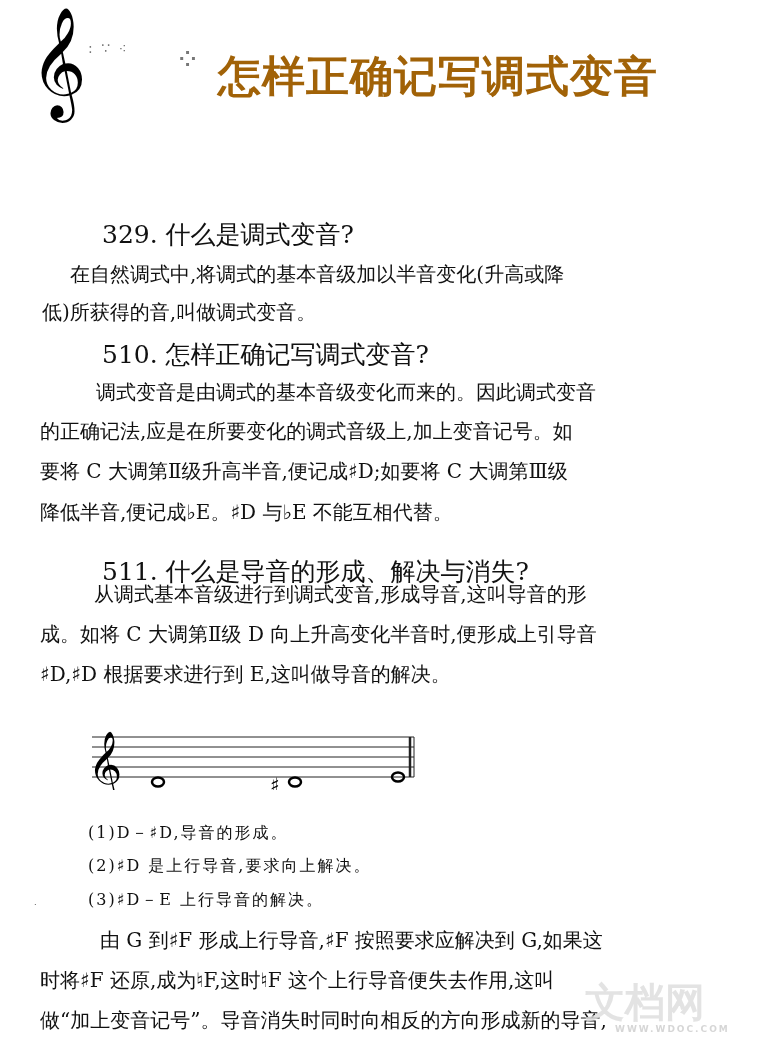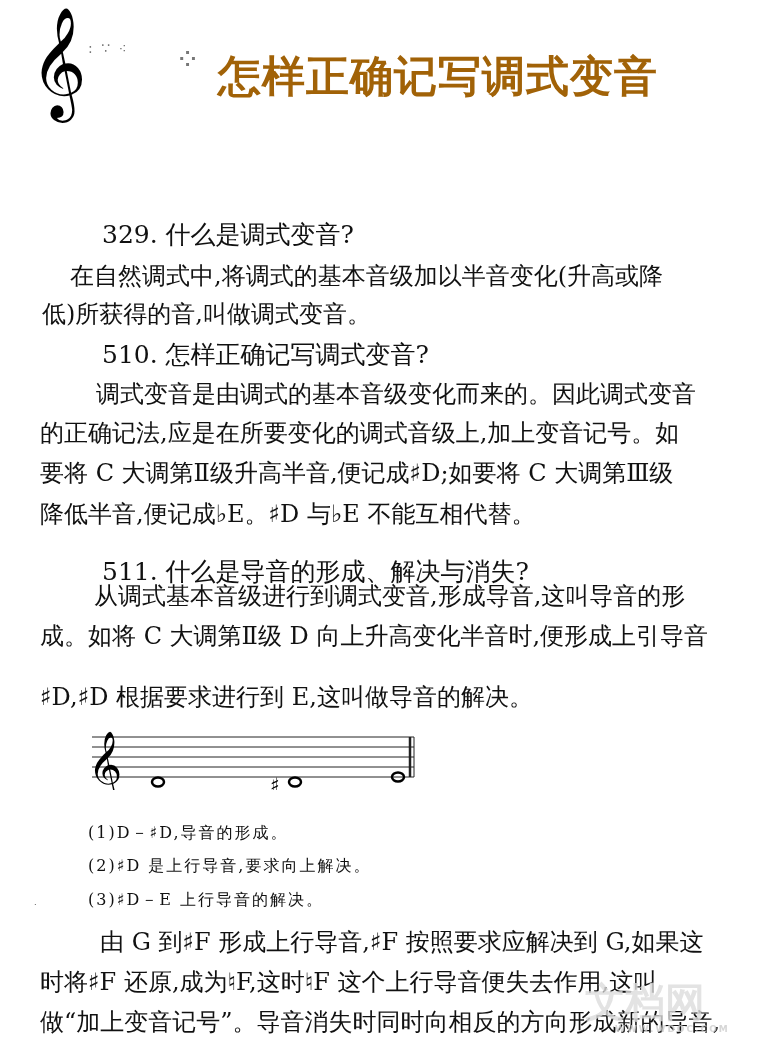--- a/index.html
+++ b/index.html
@@ -5,21 +5,21 @@
   html, body { margin:0; padding:0; background:#ffffff; }
   body { width:777px; height:1042px; position:relative; overflow:hidden;
          font-family:"DejaVu Serif", serif; color:#111; }
   .header { position:absolute; left:0; top:0; width:777px; height:130px; }
   .clef { position:absolute; left:30px; top:14px; font-size:96px; line-height:1;
           font-family:"DejaVu Sans", sans-serif; color:#000; }
   .speckle { position:absolute; font-size:14px; color:#777; letter-spacing:2px;
              font-family:"DejaVu Sans", sans-serif; }
   .title { position:absolute; left:218px; top:48px; font-size:43px; font-weight:bold;
            font-family:"DejaVu Sans", sans-serif; letter-spacing:1px; color:#a16207; }
-  .line { position:absolute; font-size:24px; white-space:nowrap; line-height:1; }
+  .line { position:absolute; font-size:20px; white-space:nowrap; line-height:1; }
   .q { font-size:25px; }
   .caption { position:absolute; font-size:16px; white-space:nowrap; left:88px; letter-spacing:2px; }
   .staff { position:absolute; left:92px; top:720px; width:330px; height:70px; }
   .watermark { position:absolute; left:585px; top:975px; font-size:40px; color:#ddd;
                font-family:"DejaVu Sans", sans-serif; font-weight:bold; opacity:0.8; }
   .watermark small { display:block; font-size:9px; letter-spacing:2px; color:#ccc; margin-top:-6px; margin-left:30px; }
   .dot { position:absolute; left:34px; top:900px; font-size:8px; }
 </style>
 </head>
 <body>
@@ -37,21 +37,21 @@
 
 <div class="line q" style="left:102px; top:342px;">510. 怎样正确记写调式变音?</div>
 <div class="line" style="left:96px; top:382px;">调式变音是由调式的基本音级变化而来的。因此调式变音</div>
 <div class="line" style="left:40px; top:421px;">的正确记法,应是在所要变化的调式音级上,加上变音记号。如</div>
 <div class="line" style="left:40px; top:461px;">要将 C 大调第Ⅱ级升高半音,便记成♯D;如要将 C 大调第Ⅲ级</div>
 <div class="line" style="left:40px; top:502px;">降低半音,便记成♭E。♯D 与♭E 不能互相代替。</div>
 
 <div class="line q" style="left:102px; top:543px;margin-top:16px;">511. 什么是导音的形成、解决与消失?</div>
 <div class="line" style="left:94px; top:584px;">从调式基本音级进行到调式变音,形成导音,这叫导音的形</div>
 <div class="line" style="left:40px; top:624px;text-align:center;">成。如将 C 大调第Ⅱ级 D 向上升高变化半音时,便形成上引导音</div>
-<div class="line" style="left:40px; top:664px;margin-top:21px;">♯D,♯D 根据要求进行到 E,这叫做导音的解决。</div>
+<div class="line" style="left:40px; top:664px;">♯D,♯D 根据要求进行到 E,这叫做导音的解决。</div>
 
 <svg class="staff" viewBox="0 0 330 70" width="330" height="70">
   <g stroke="#222" stroke-width="1">
     <line x1="0" y1="17" x2="322" y2="17"></line>
     <line x1="0" y1="27" x2="322" y2="27"></line>
     <line x1="0" y1="37" x2="322" y2="37"></line>
     <line x1="0" y1="47" x2="322" y2="47"></line>
     <line x1="0" y1="57" x2="322" y2="57"></line>
     <line x1="322" y1="17" x2="322" y2="57"></line>
     <line x1="318" y1="17" x2="318" y2="57" stroke-width="2.5"></line>

